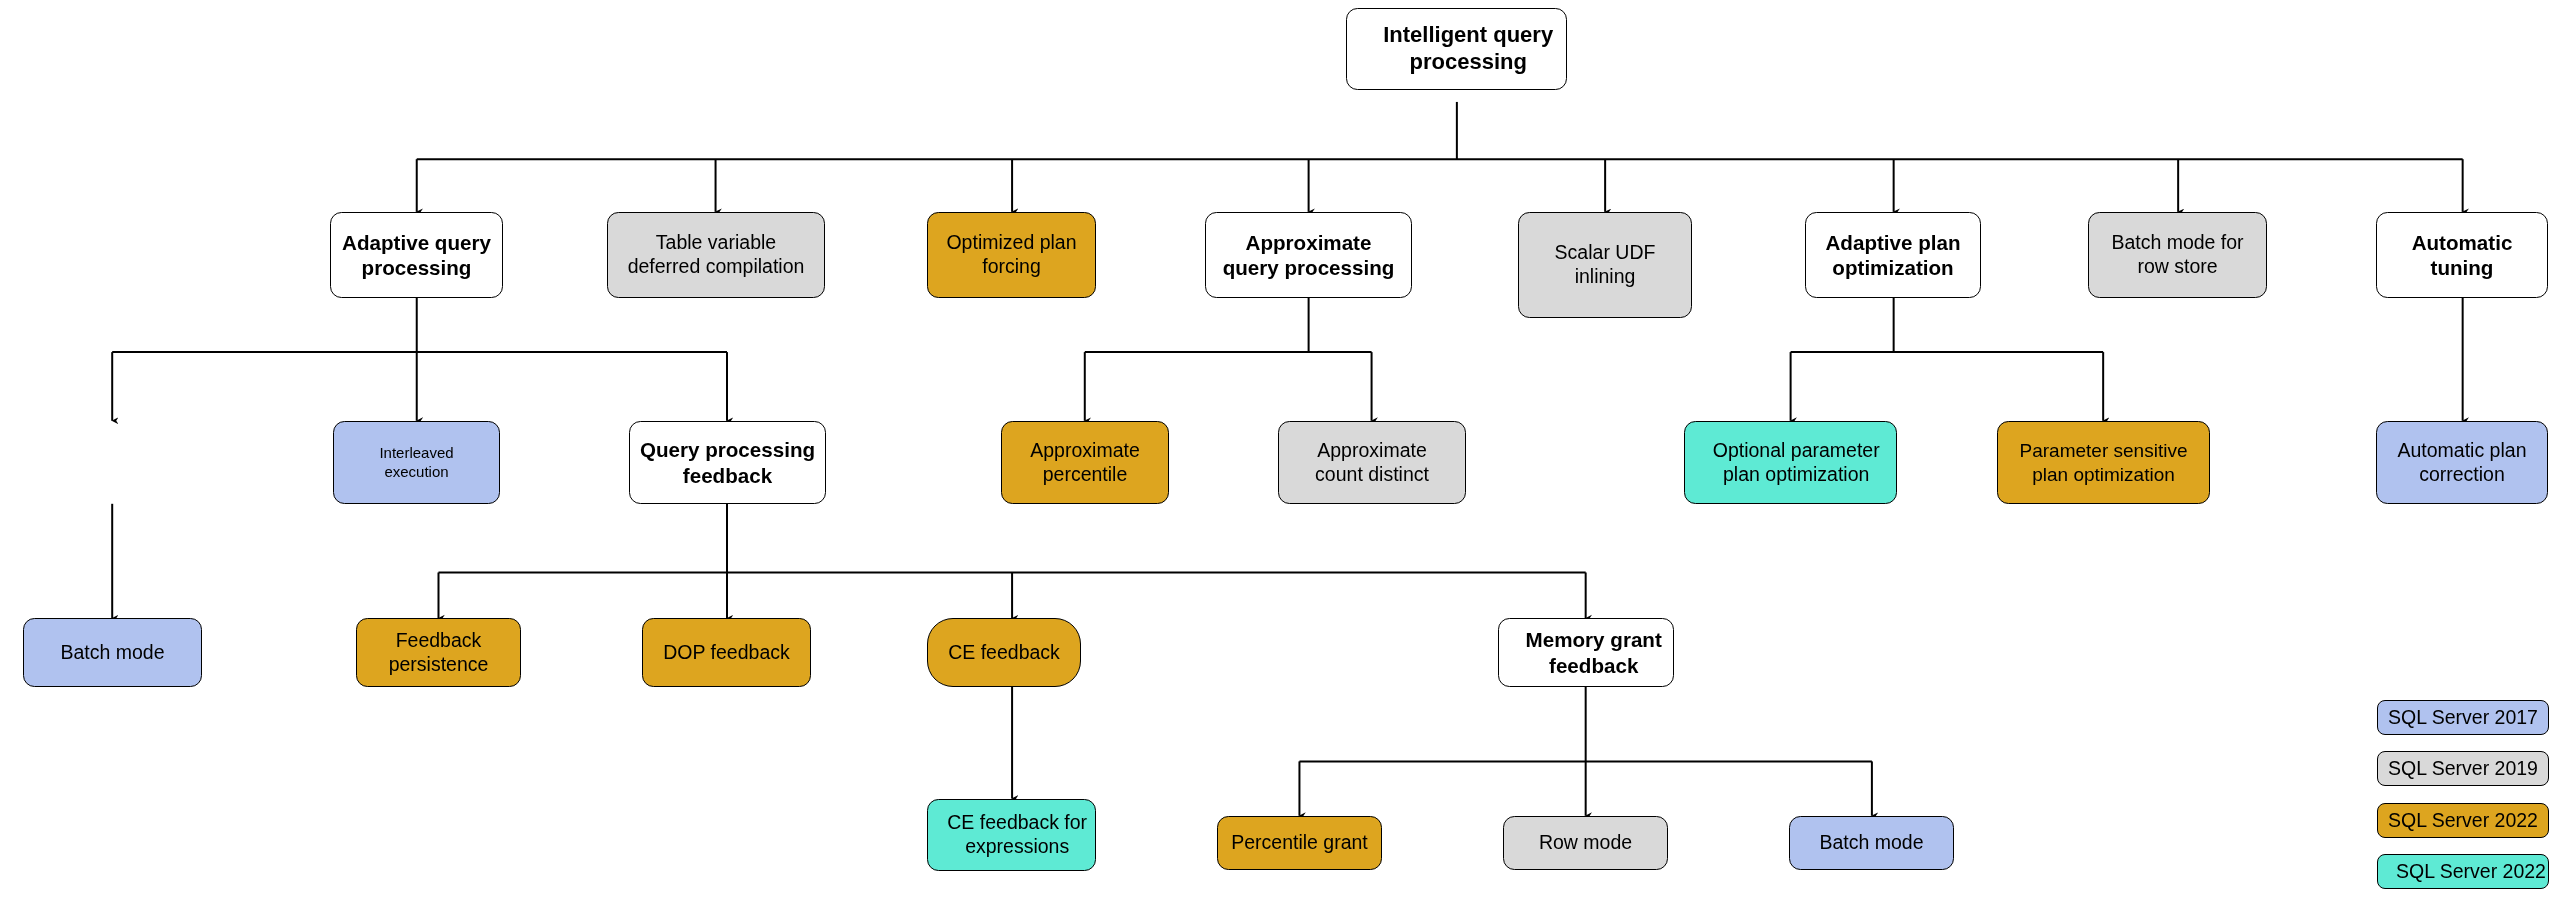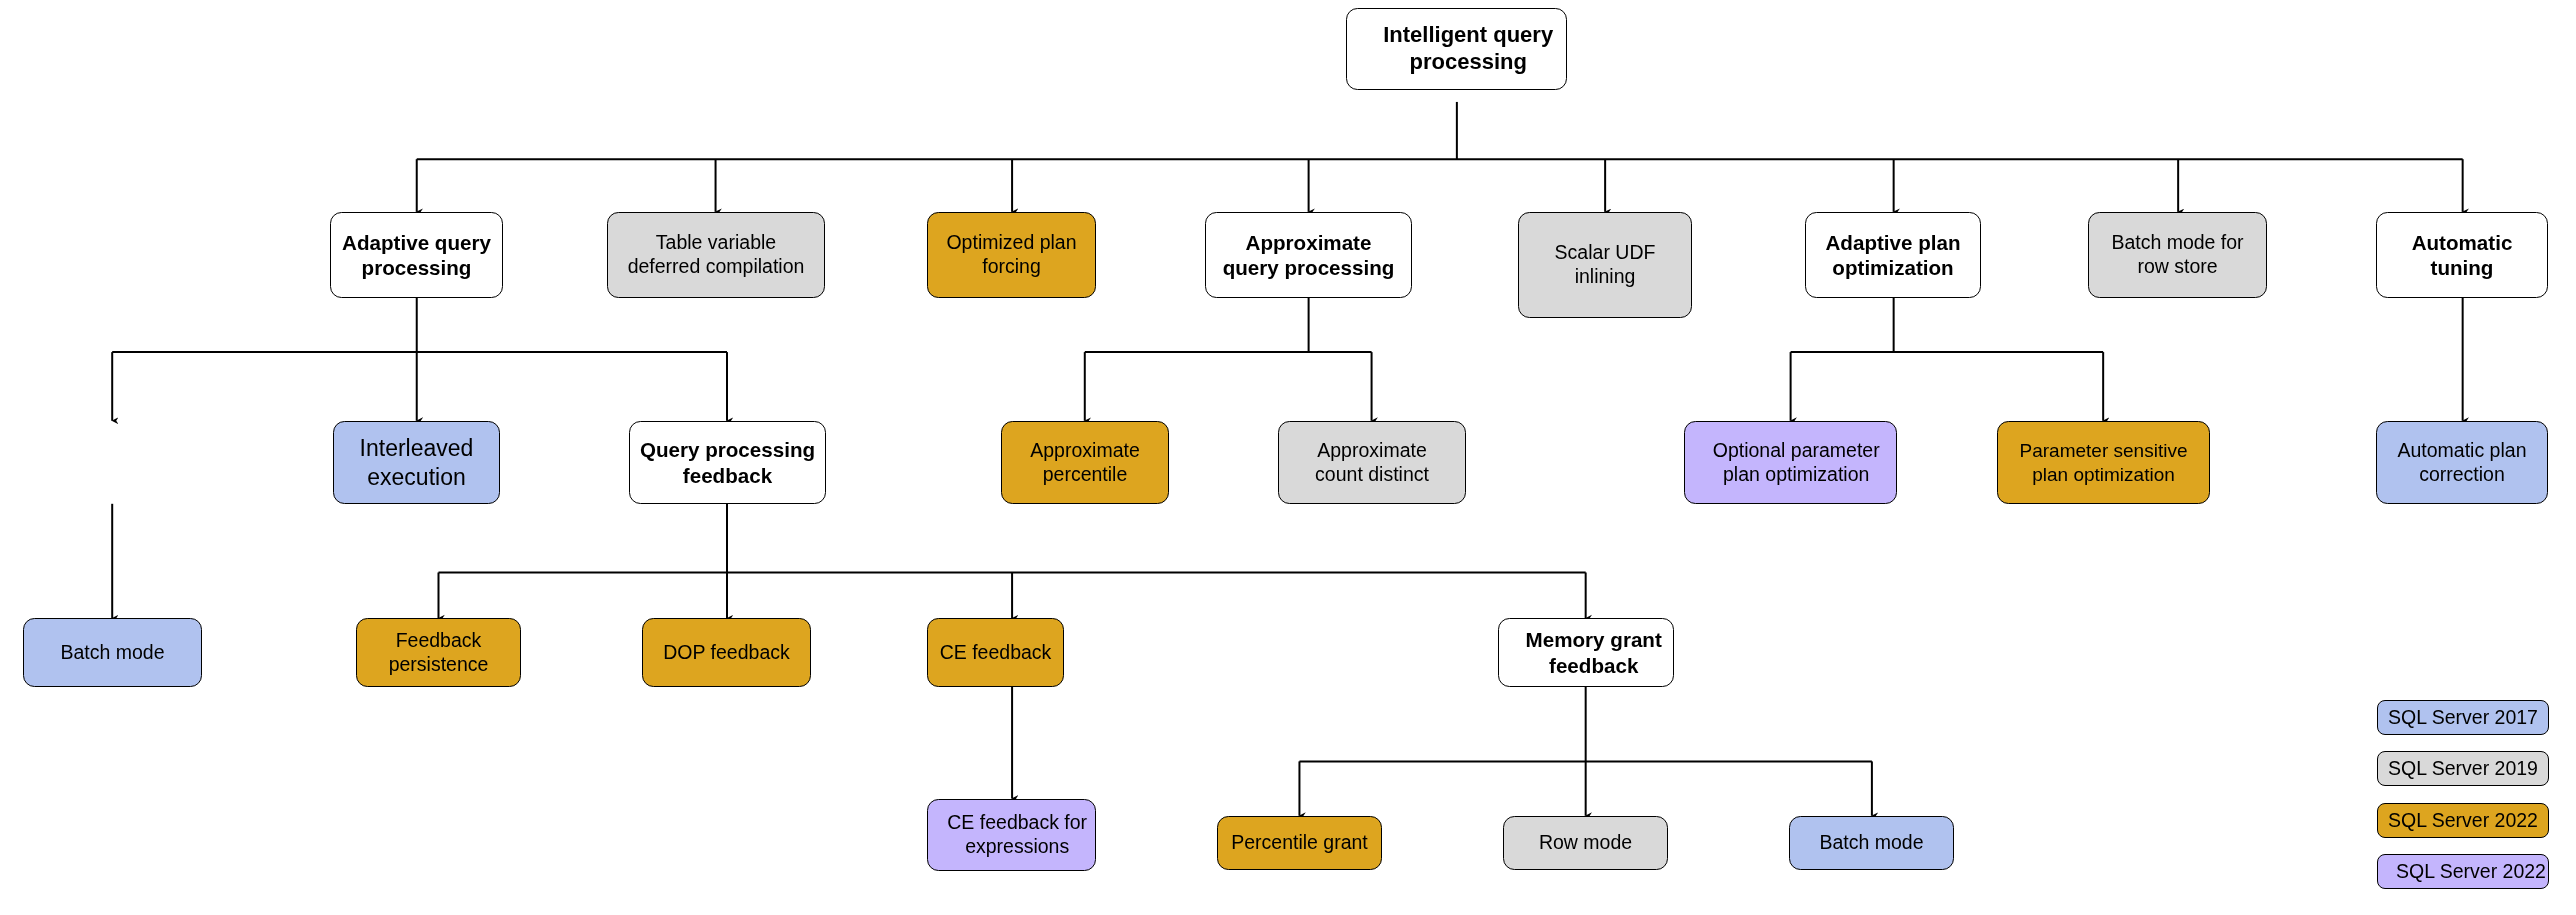--- a/index.html
+++ b/index.html
@@ -34,21 +34,21 @@
     text-align: center;
     color: #000000;
     line-height: 1.22;
     padding: 2.3px 4.6px;
     white-space: pre-line;
     z-index: 3;
   }
   .fill-white  { background: #ffffff; }
   .fill-gray   { background: #d9d9d9; }
   .fill-gold   { background: #dda51f; }
-  .fill-green  { background: #c4b5fd; padding-left: 16px; }
+  .fill-green  { background: #5eead4; padding-left: 16px; }
   .fill-blue   { background: #b0c2ef; }
   .bold { font-weight: bold; }
   .legend-item {
     position: absolute;
     box-sizing: border-box;
     border: 1.7px solid #000000;
     border-radius: 8px;
     display: flex;
     align-items: center;
     justify-content: center;
@@ -141,21 +141,21 @@
   <div class="node fill-white bold" style="left:1805px;top:212px;width:176px;height:86px;font-size:20.6px;">Adaptive plan
 optimization</div>
 
   <div class="node fill-gray" style="left:2088px;top:212px;width:179px;height:86px;font-size:19.5px;">Batch mode for
 row store</div>
 
   <div class="node fill-white bold" style="left:2376px;top:212px;width:172px;height:86px;font-size:20.6px;">Automatic
 tuning</div>
 
 
-  <div class="node fill-blue" style="left:333px;top:421px;width:167px;height:83px;font-size:23px;">Interleaved
+  <div class="node fill-blue" style="left:333px;top:421px;width:167px;height:83px;font-size:15px;">Interleaved
 execution</div>
 
   <div class="node fill-white bold" style="left:629px;top:421px;width:197px;height:83px;font-size:20.6px;">Query processing
 feedback</div>
 
   <div class="node fill-gold" style="left:1001px;top:421px;width:168px;height:83px;font-size:19.5px;">Approximate
 percentile</div>
 
   <div class="node fill-gray" style="left:1278px;top:421px;width:188px;height:83px;font-size:19.5px;">Approximate
 count distinct</div>
@@ -169,21 +169,21 @@
   <div class="node fill-blue" style="left:2376px;top:421px;width:172px;height:83px;font-size:19.5px;">Automatic plan
 correction</div>
 
   <div class="node fill-blue" style="left:23px;top:618px;width:179px;height:69px;font-size:19.5px;">Batch mode</div>
 
   <div class="node fill-gold" style="left:356px;top:618px;width:165px;height:69px;font-size:19.5px;">Feedback
 persistence</div>
 
   <div class="node fill-gold" style="left:642px;top:618px;width:169px;height:69px;font-size:19.5px;">DOP feedback</div>
 
-  <div class="node fill-gold" style="left:927px;top:618px;width:137px;height:69px;font-size:19.5px;">CE feedback</div>
+  <div class="node fill-gold" style="left:927px;top:618px;width:154px;height:69px;font-size:19.5px;border-radius:26px;">CE feedback</div>
 
   <div class="node fill-white bold" style="left:1498px;top:618px;width:176px;height:69px;font-size:20.6px;padding-left:20px;">Memory grant
 feedback</div>
 
   <div class="node fill-green" style="left:927px;top:799px;width:169px;height:72px;font-size:19.5px;">CE feedback for
 expressions</div>
 
   <div class="node fill-gold" style="left:1217px;top:816px;width:165px;height:54px;font-size:19.5px;">Percentile grant</div>
 
   <div class="node fill-gray" style="left:1503px;top:816px;width:165px;height:54px;font-size:19.5px;">Row mode</div>

